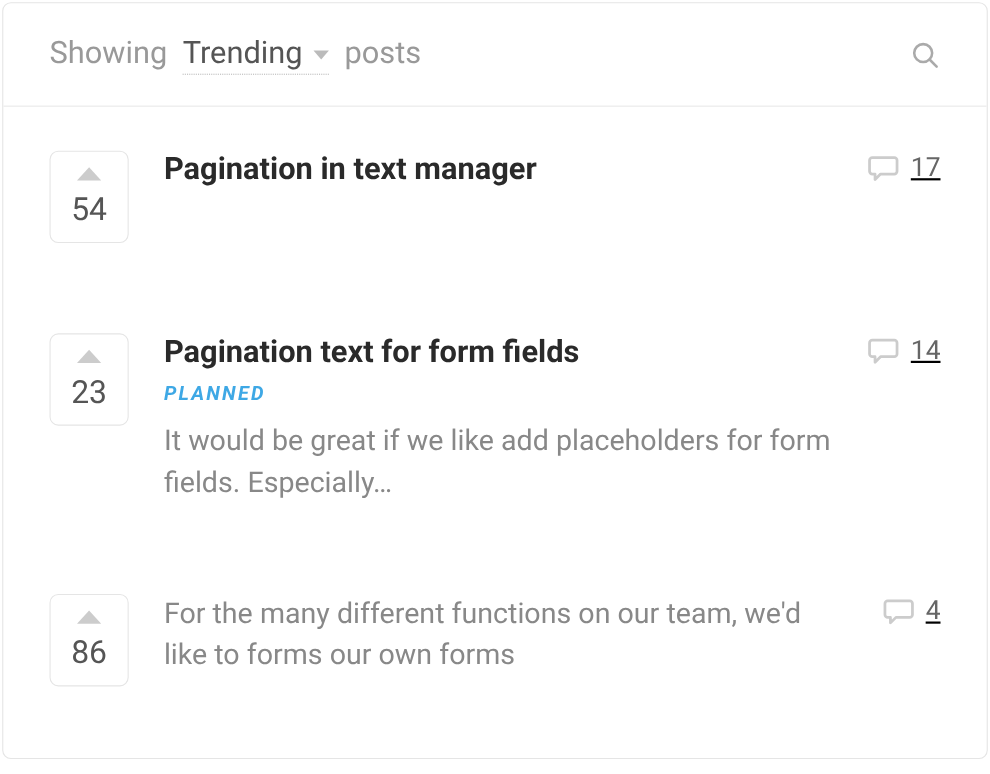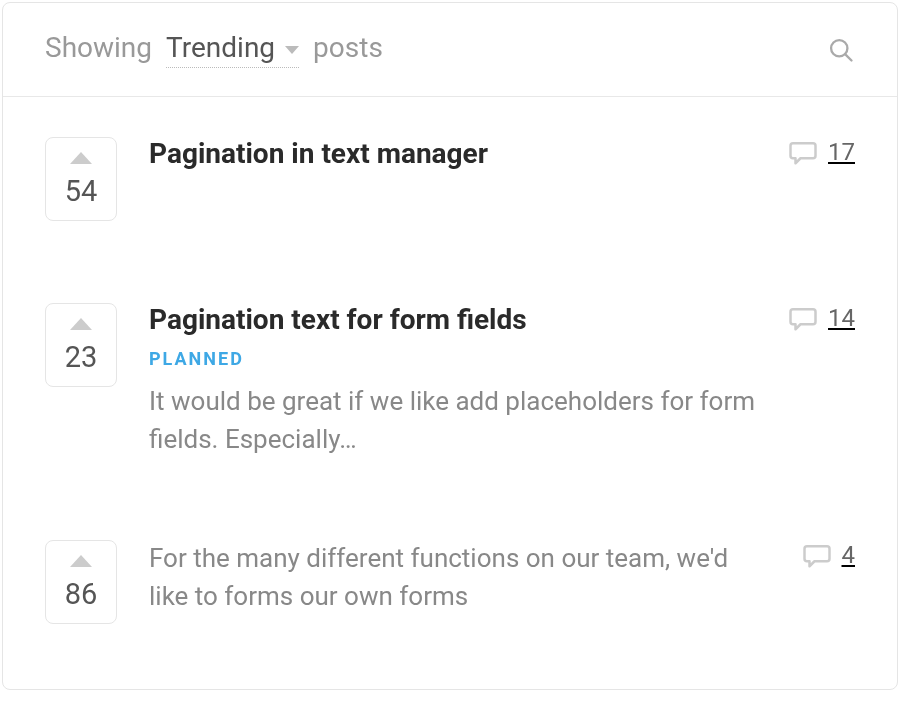--- a/index.html
+++ b/index.html
@@ -112,20 +112,21 @@
       margin-bottom: 12px;
       cursor: pointer;
     }
     .post-status {
       font-size: 18px;
       font-weight: 700;
       letter-spacing: 2px;
       color: #3ea8e5;
       text-transform: uppercase;
       margin-bottom: 14px;
+      font-style: italic;
     }
     .post-excerpt {
       font-size: 26px;
       color: #888;
       line-height: 1.45;
     }
     .comment-wrap {
       flex-shrink: 0;
       display: flex;
       align-items: center;

